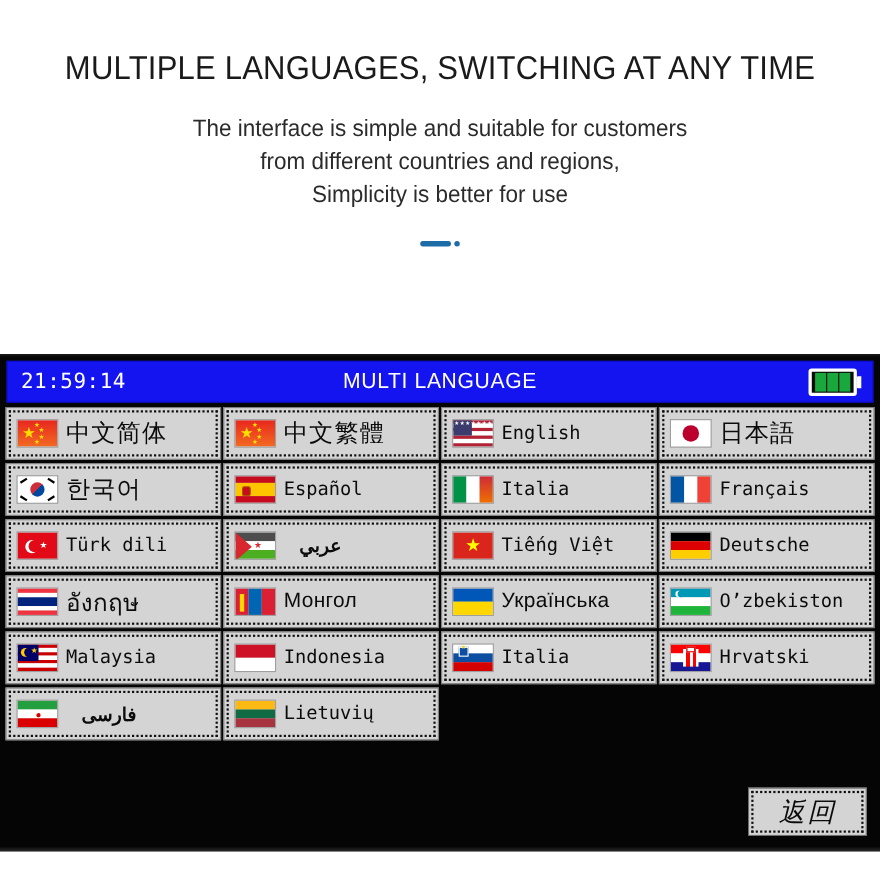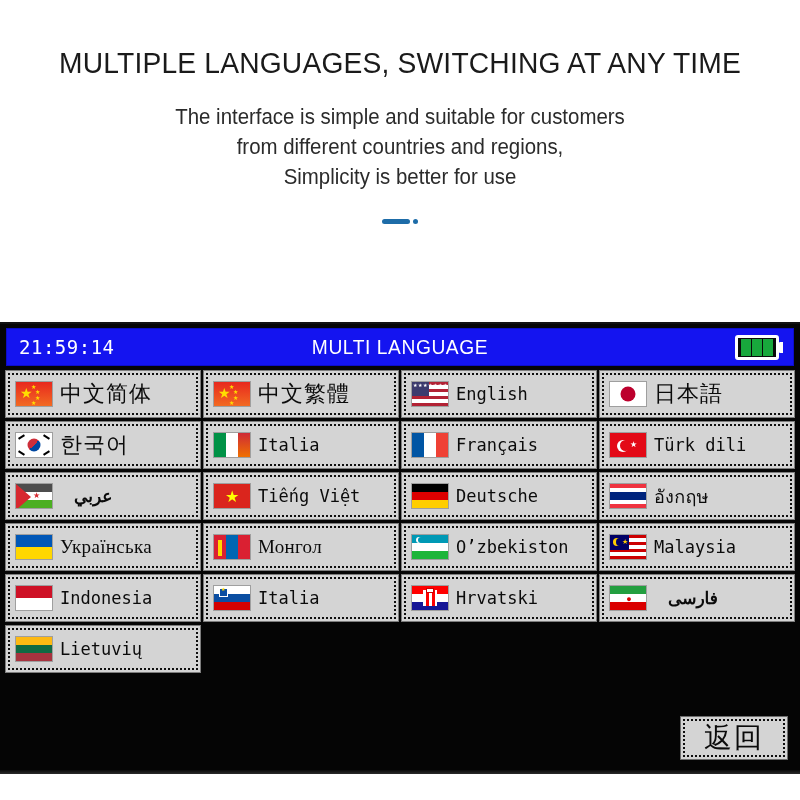--- a/index.html
+++ b/index.html
@@ -133,30 +133,30 @@
     border: 1px solid #7d7d7d;
     outline: 2px dotted #0f0f0f;
     outline-offset: -5px;
     display: flex;
     align-items: center;
     padding-left: 9px;
     gap: 7px;
     overflow: hidden;
   }
   .lang-label {
-    font-family: Liberation Serif, serif;
+    font-family: Liberation Sans, sans-serif;
     font-size: 19px;
     color: #0b0b0b;
     white-space: nowrap;
     letter-spacing: 0.3px;
   }
   .lang-label.cjk { font-size: 22px; letter-spacing: 1px; }
   .lang-label.mono { font-family: "DejaVu Sans Mono", monospace; font-size: 17px; letter-spacing: 0px; }
   .lang-label.rtl { direction: rtl; font-size: 17px; font-weight: bold; margin-left: 14px; }
-  .lang-label.thai { font-size: 18px; }
+  .lang-label.thai { font-size: 22px; }
 
   
   .flag {
     width: 38px; height: 26px;
     flex: 0 0 38px;
     position: relative;
     overflow: hidden;
     border: 1px solid rgba(0,0,0,0.25);
   }
   .fhoriz { display: flex; flex-direction: column; width: 100%; height: 100%; }
@@ -178,23 +178,24 @@
     background: #d4d4d4;
     border: 1px solid #6f6f6f;
     outline: 2px dotted #0f0f0f;
     outline-offset: -5px;
     display: flex;
     align-items: center;
     justify-content: center;
   }
   .back-btn span {
     font-family: "DejaVu Sans", sans-serif;
-    font-size: 28px;
+    font-size: 24px;
     color: #0b0b0b;
     letter-spacing: 2px;
+    font-style: italic;
   }
 </style>
 </head>
 <body>
 
 <div class="promo">
   <div class="promo-title">MULTIPLE LANGUAGES, SWITCHING AT ANY TIME</div>
   <div class="promo-sub">
     <div>The interface is simple and suitable for customers</div>
     <div>from different countries and regions,</div>
@@ -273,20 +274,31 @@
           <div style="position:absolute;left:50%;top:50%;transform:translate(-50%,-50%);width:13px;height:13px;border-radius:50%;background:linear-gradient(135deg,#cd2e3a 50%,#0047a0 50%)"></div>
           <div style="position:absolute;left:2px;top:3px;width:7px;height:2px;background:#000;transform:rotate(-33deg)"></div>
           <div style="position:absolute;right:2px;bottom:3px;width:7px;height:2px;background:#000;transform:rotate(-33deg)"></div>
           <div style="position:absolute;right:2px;top:3px;width:7px;height:2px;background:#000;transform:rotate(33deg)"></div>
           <div style="position:absolute;left:2px;bottom:3px;width:7px;height:2px;background:#000;transform:rotate(33deg)"></div>
         </span>
         <span class="lang-label cjk">한국어</span>
       </div>
       <div class="lang-btn">
         <span class="flag">
+          <div class="fhoriz">
+            <i style="background:#c60b1e;flex:1"></i>
+            <i style="background:#ffc400;flex:2"></i>
+            <i style="background:#c60b1e;flex:1"></i>
+          </div>
+          <div style="position:absolute;left:6px;top:9px;width:8px;height:9px;background:#c60b1e;border-radius:2px;border:1px solid #a50"></div>
+        </span>
+        <span class="lang-label mono">Español</span>
+      </div>
+      <div class="lang-btn">
+        <span class="flag">
           <div class="fvert">
             <i style="background:#009246"></i>
             <i style="background:#fff"></i>
             <i style="background:linear-gradient(to bottom,#ce2b37,#f07000)"></i>
           </div>
         </span>
         <span class="lang-label mono">Italia</span>
       </div>
       <div class="lang-btn">
         <span class="flag">
@@ -343,41 +355,41 @@
             <i style="background:#fff;flex:1"></i>
             <i style="background:#00247d;flex:2"></i>
             <i style="background:#fff;flex:1"></i>
             <i style="background:#ef3340;flex:1"></i>
           </div>
         </span>
         <span class="lang-label thai">อังกฤษ</span>
       </div>
       <div class="lang-btn">
         <span class="flag">
-          <div class="fhoriz">
-            <i style="background:#0057b7"></i>
-            <i style="background:#ffd700"></i>
-          </div>
-        </span>
-        <span class="lang-label ">Українська</span>
-      </div>
-      <div class="lang-btn">
-        <span class="flag">
           <div class="fvert">
             <i style="background:#da2032"></i>
             <i style="background:#0066b3"></i>
             <i style="background:#da2032"></i>
           </div>
           <div style="position:absolute;left:4px;top:5px;width:4px;height:16px;background:#ffd900"></div>
         </span>
         <span class="lang-label ">Монгол</span>
       </div>
       <div class="lang-btn">
         <span class="flag">
           <div class="fhoriz">
+            <i style="background:#0057b7"></i>
+            <i style="background:#ffd700"></i>
+          </div>
+        </span>
+        <span class="lang-label ">Українська</span>
+      </div>
+      <div class="lang-btn">
+        <span class="flag">
+          <div class="fhoriz">
             <i style="background:#0099b5"></i>
             <i style="background:#fff"></i>
             <i style="background:#1eb53a"></i>
           </div>
           <div style="position:absolute;left:4px;top:2px;width:6px;height:6px;border-radius:50%;background:#fff"></div>
           <div style="position:absolute;left:6px;top:2px;width:6px;height:6px;border-radius:50%;background:#0099b5"></div>
         </span>
         <span class="lang-label mono">O’zbekiston</span>
       </div>
       <div class="lang-btn">

